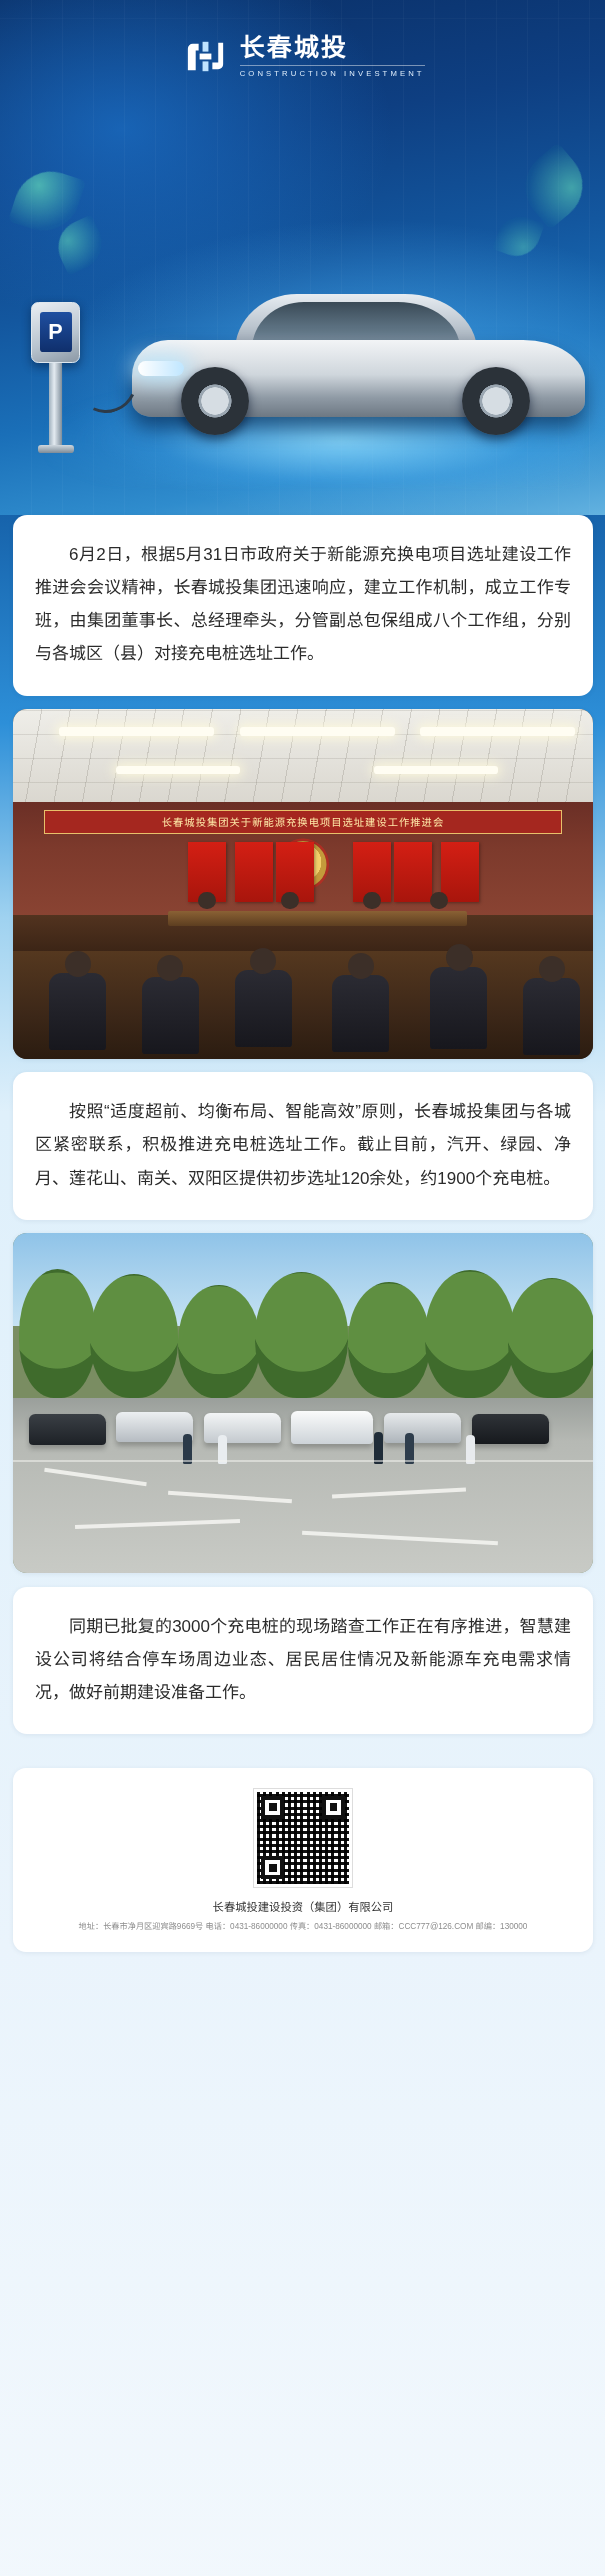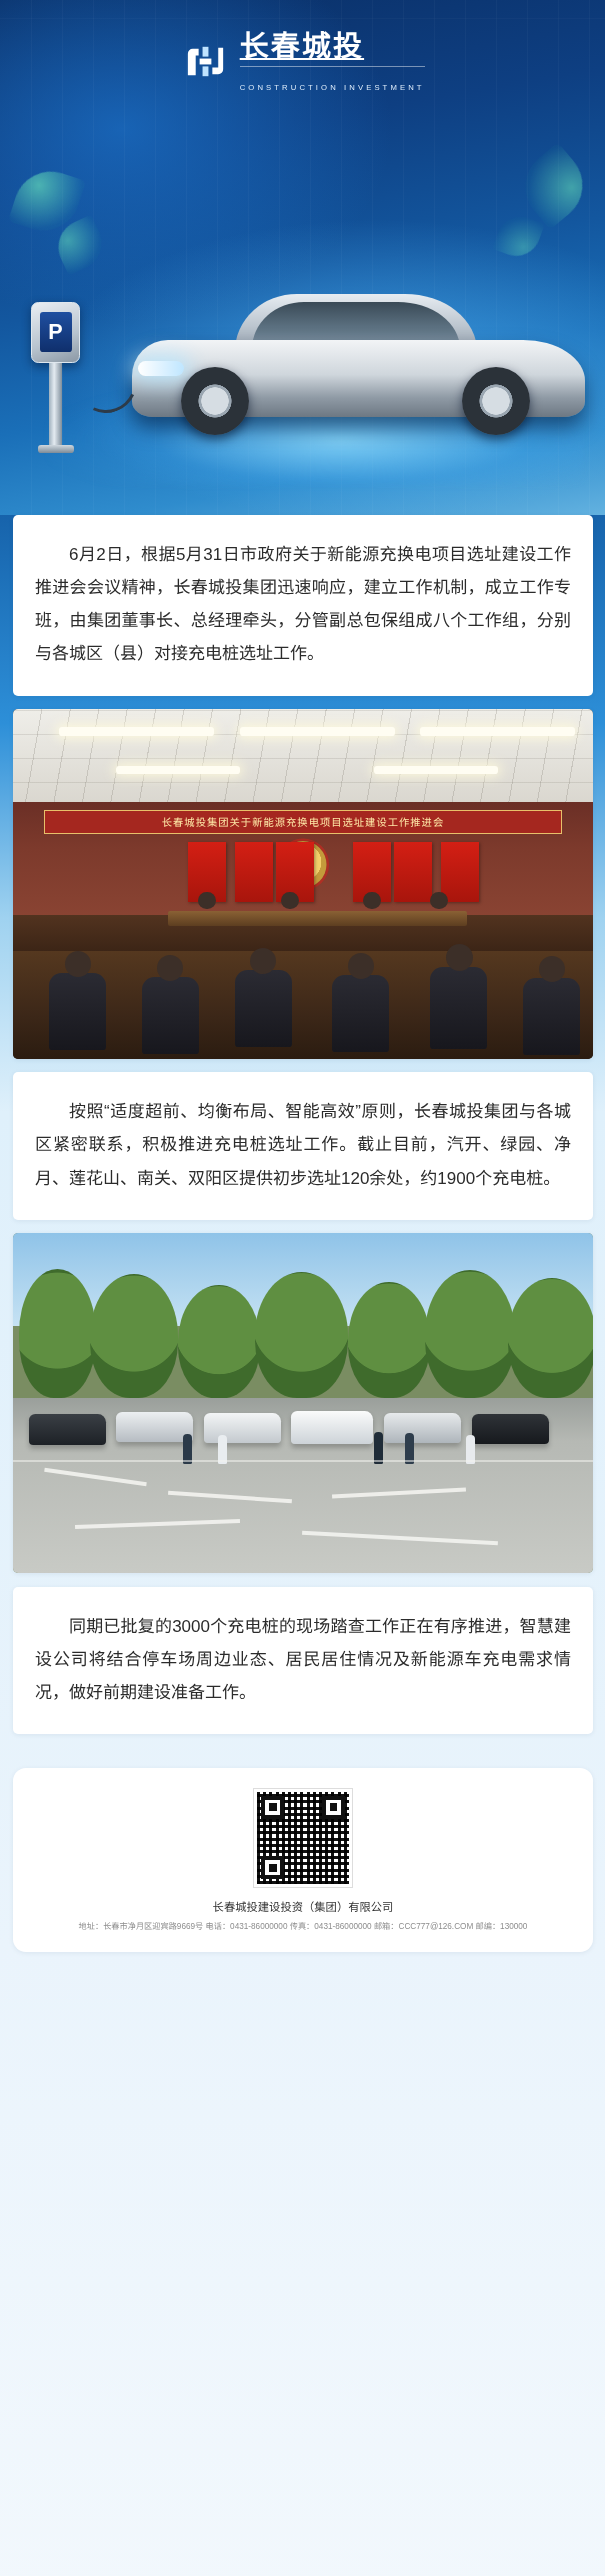--- a/index.html
+++ b/index.html
@@ -56,34 +56,33 @@
     justify-content: center;
     align-items: center;
     gap: 9.3px;
   }
   .logo-mark {
     width: 49px; height: 49px;
     position: relative;
   }
   .logo-text { color: #fff; line-height: 1; }
   .logo-cn {
-    font-size: 29px;
+    font-size: 25px;
     font-weight: 700;
     letter-spacing: 2.1px;
     color: #ffffff;
     font-family: "Liberation Serif", "DejaVu Serif", serif;
-    text-decoration: underline;
   }
   .logo-en {
     margin-top: 5.2px;
     font-size: 7.7px;
     letter-spacing: 3.1px;
     color: #dfeefc;
     border-top: 0.5px solid rgba(255,255,255,.45);
-    padding-top: 17px;
+    padding-top: 4px;
     text-align: center;
   }
 
   .hero-title {
     position: relative;
     margin-top: 24px;
     text-align: center;
     color: #fff;
     font-size: 30px;
     line-height: 1.42;
@@ -199,21 +198,21 @@
     box-shadow: 0 0 20.6px 6.2px rgba(180,230,255,.75);
   }
 
   
   .content {
     position: relative;
     padding: 0 13.4px 20.6px;
   }
   .card {
     background: #ffffff;
-    border-radius: 5px;
+    border-radius: 14px;
     box-shadow: 0 1px 5.2px rgba(20,50,90,.08);
     margin-bottom: 13.4px;
     overflow: hidden;
   }
   .card.text {
     padding: 23px 21.6px 25px;
   }
   .para {
     font-size: 17px;
     line-height: 1.95;

